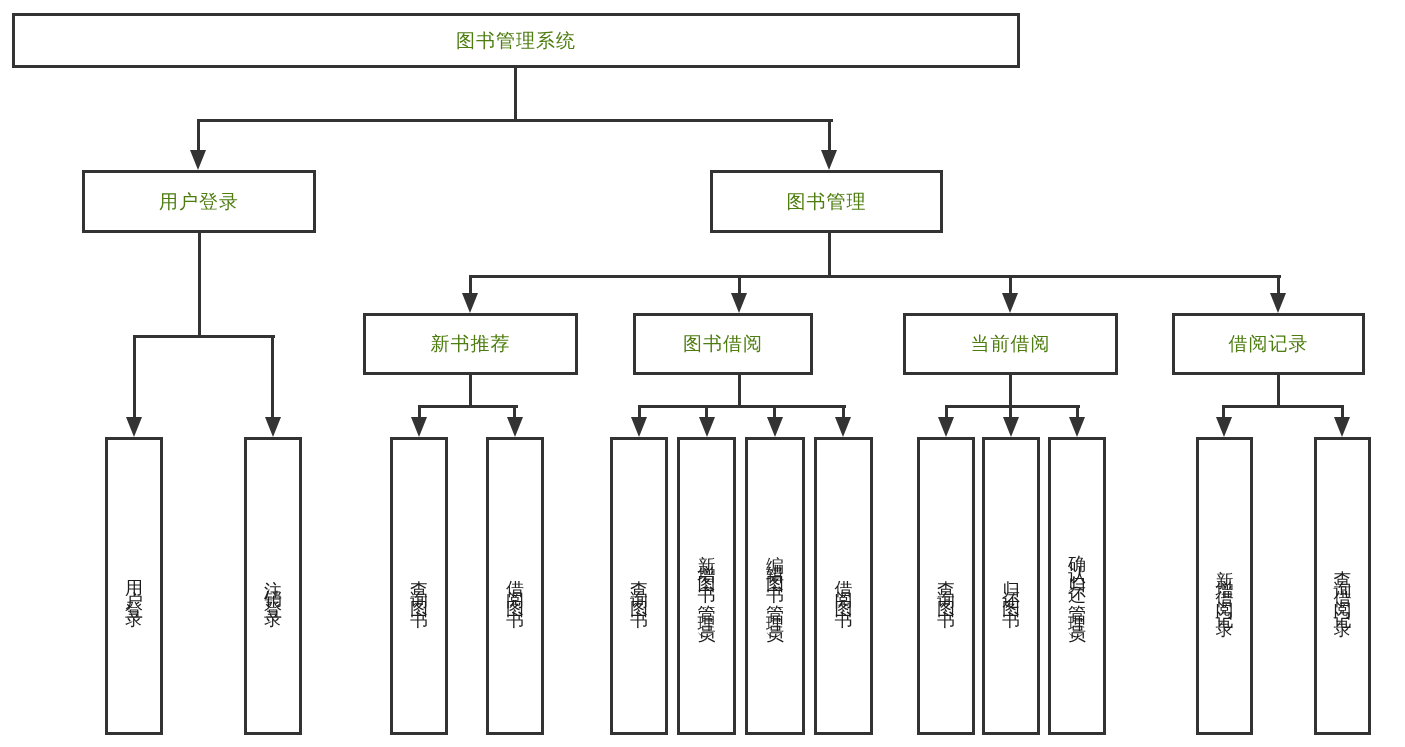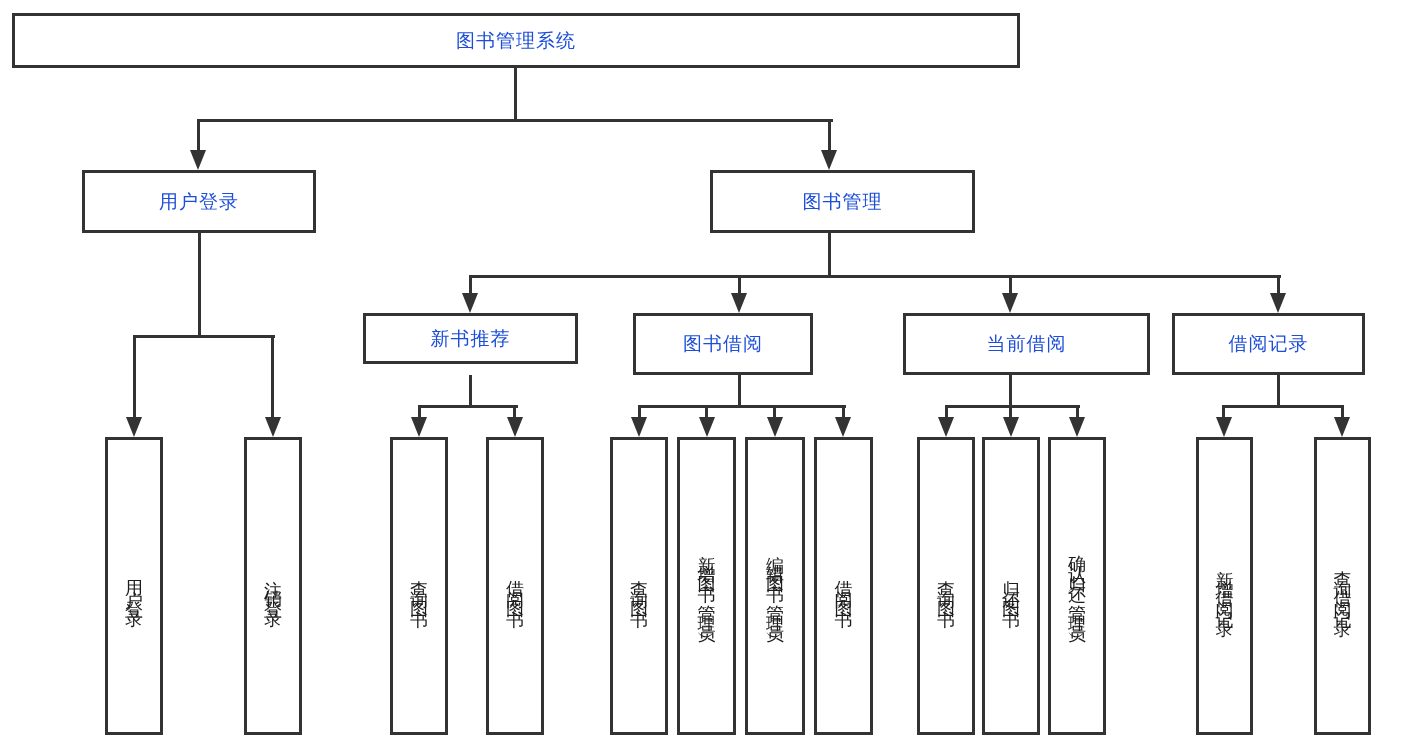--- a/index.html
+++ b/index.html
@@ -17,21 +17,21 @@
     box-sizing: border-box;
     border: 3px solid #333333;
     background: #ffffff;
     display: flex;
     align-items: center;
     justify-content: center;
     z-index: 2;
   }
   .hbox span {
     font-size: 19px;
-    color: #1d4ed8;
+    color: #4d7c0f;
     letter-spacing: 1px;
     white-space: nowrap;
   }
   .vbox {
     position: absolute;
     top: 437px;
     height: 298px;
     box-sizing: border-box;
     border: 3px solid #333333;
     background: #ffffff;
@@ -134,31 +134,31 @@
   <div class="ln" style="left:1341px;top:405px;width:3px;height:14px"></div>
   <div class="arr" style="left:1334px;top:417px"></div>
 
   <div class="hbox" style="left:12px;top:13px;width:1008px;height:55px">
     <span>图书管理系统</span>
   </div>
 
   <div class="hbox" style="left:82px;top:170px;width:234px;height:63px">
     <span>用户登录</span>
   </div>
-  <div class="hbox" style="left:710px;top:170px;width:265px;height:63px">
+  <div class="hbox" style="left:710px;top:170px;width:233px;height:63px">
     <span>图书管理</span>
   </div>
 
-  <div class="hbox" style="left:363px;top:313px;width:215px;height:51px">
+  <div class="hbox" style="left:363px;top:313px;width:215px;height:62px">
     <span>新书推荐</span>
   </div>
   <div class="hbox" style="left:633px;top:313px;width:180px;height:62px">
     <span>图书借阅</span>
   </div>
-  <div class="hbox" style="left:903px;top:313px;width:247px;height:62px">
+  <div class="hbox" style="left:903px;top:313px;width:215px;height:62px">
     <span>当前借阅</span>
   </div>
   <div class="hbox" style="left:1172px;top:313px;width:193px;height:62px">
     <span>借阅记录</span>
   </div>
 
   <div class="vbox" style="left:105px;width:58px">
     <span>用户登录</span>
   </div>
   <div class="vbox" style="left:244px;width:58px">

